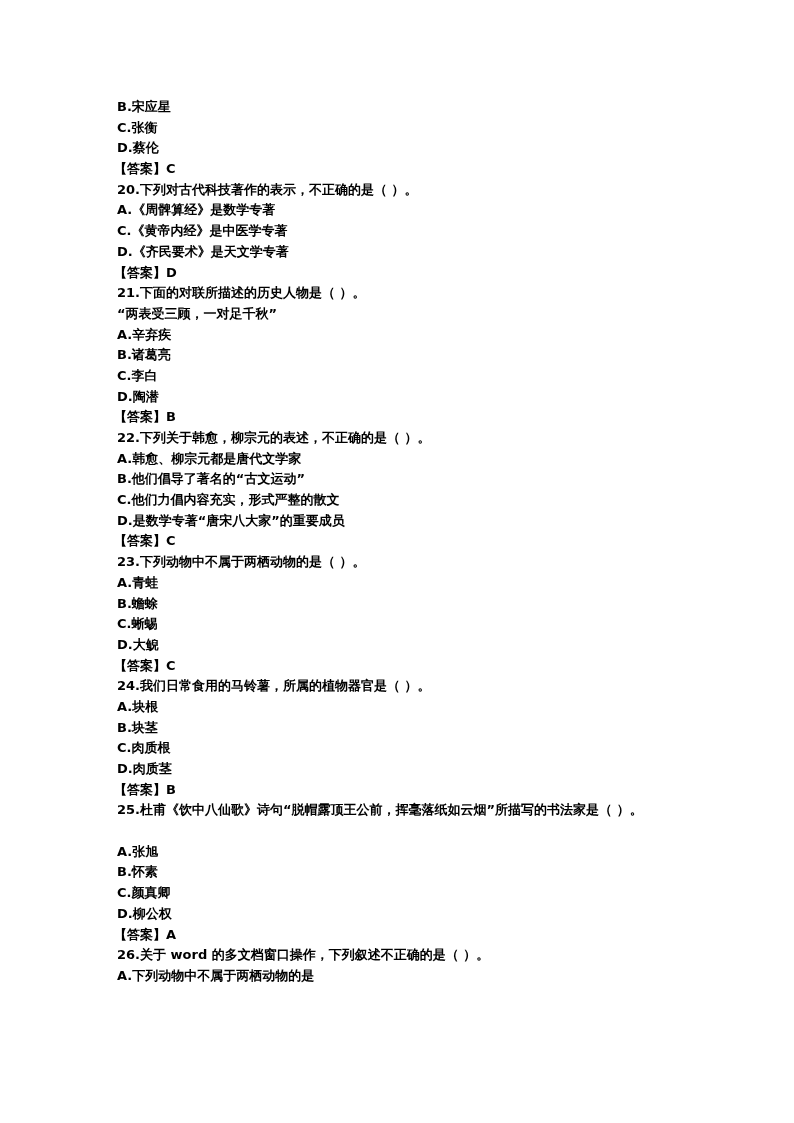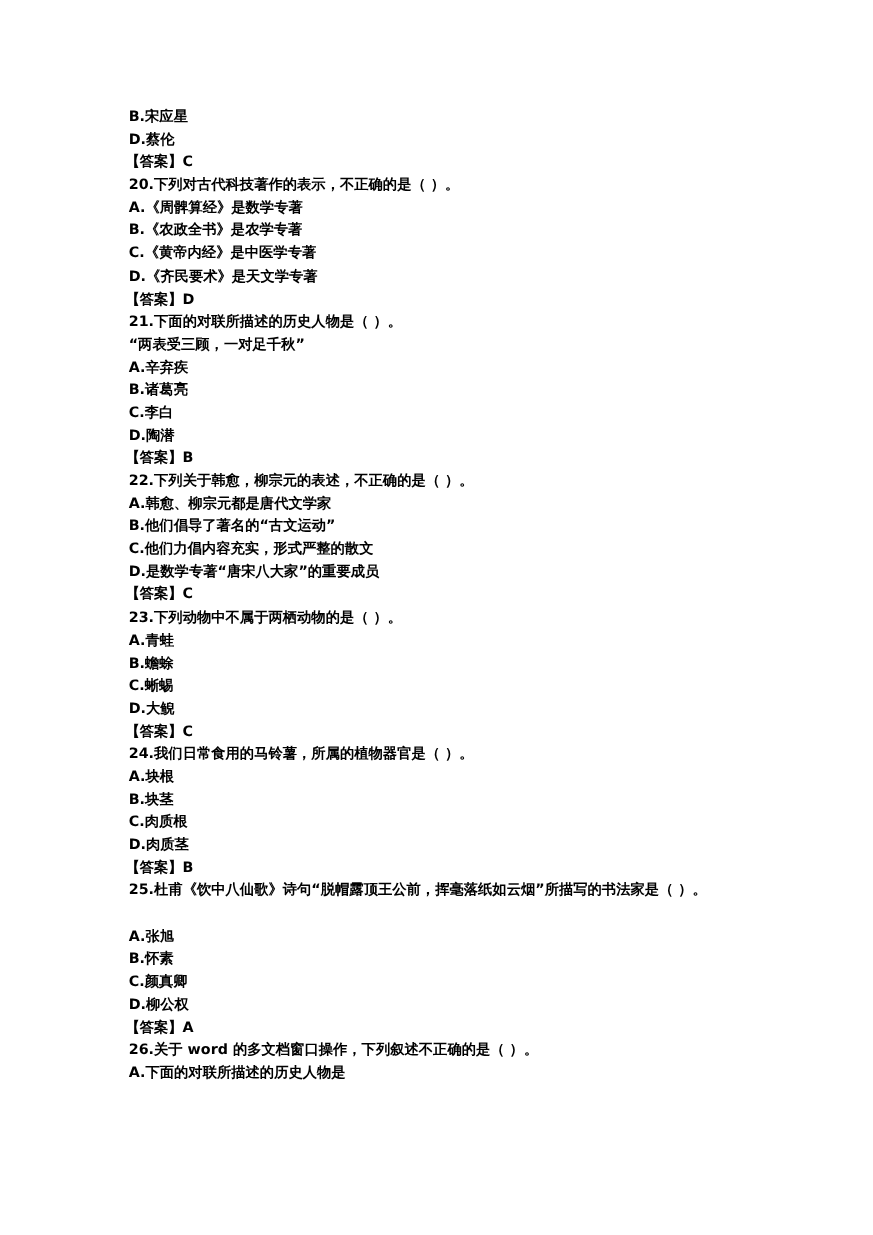--- a/index.html
+++ b/index.html
@@ -33,25 +33,25 @@
     }
     .answer {
       margin-left: -3px;
     }
   </style>
 </head>
 <body>
 
 <div class="page">
   <div class="line">B.宋应星</div>
+  <div class="line">C.张衡</div>
   <div class="line">D.蔡伦</div>
   <div class="line answer">【答案】C</div>
   <div class="line">20.下列对古代科技著作的表示，不正确的是（ ）。</div>
   <div class="line">A.《周髀算经》是数学专著</div>
-  <div class="line">B.《农政全书》是农学专著</div>
   <div class="line">C.《黄帝内经》是中医学专著</div>
   <div class="line">D.《齐民要术》是天文学专著</div>
   <div class="line answer">【答案】D</div>
   <div class="line">21.下面的对联所描述的历史人物是（ ）。</div>
   <div class="line">“两表受三顾，一对足千秋”</div>
   <div class="line">A.辛弃疾</div>
   <div class="line">B.诸葛亮</div>
   <div class="line">C.李白</div>
   <div class="line">D.陶潜</div>
   <div class="line answer">【答案】B</div>
@@ -74,14 +74,14 @@
   <div class="line">D.肉质茎</div>
   <div class="line answer">【答案】B</div>
   <div class="line">25.杜甫《饮中八仙歌》诗句“脱帽露顶王公前，挥毫落纸如云烟”所描写的书法家是（ ）。</div>
   <div class="line blank"></div>
   <div class="line">A.张旭</div>
   <div class="line">B.怀素</div>
   <div class="line">C.颜真卿</div>
   <div class="line">D.柳公权</div>
   <div class="line answer">【答案】A</div>
   <div class="line">26.关于 word 的多文档窗口操作，下列叙述不正确的是（ ）。</div>
-  <div class="line">A.下面的对联所描述的历史人物是</div>
+  <div class="line">A.下列动物中不属于两栖动物的是</div>
 </div>
 
 </body></html>

